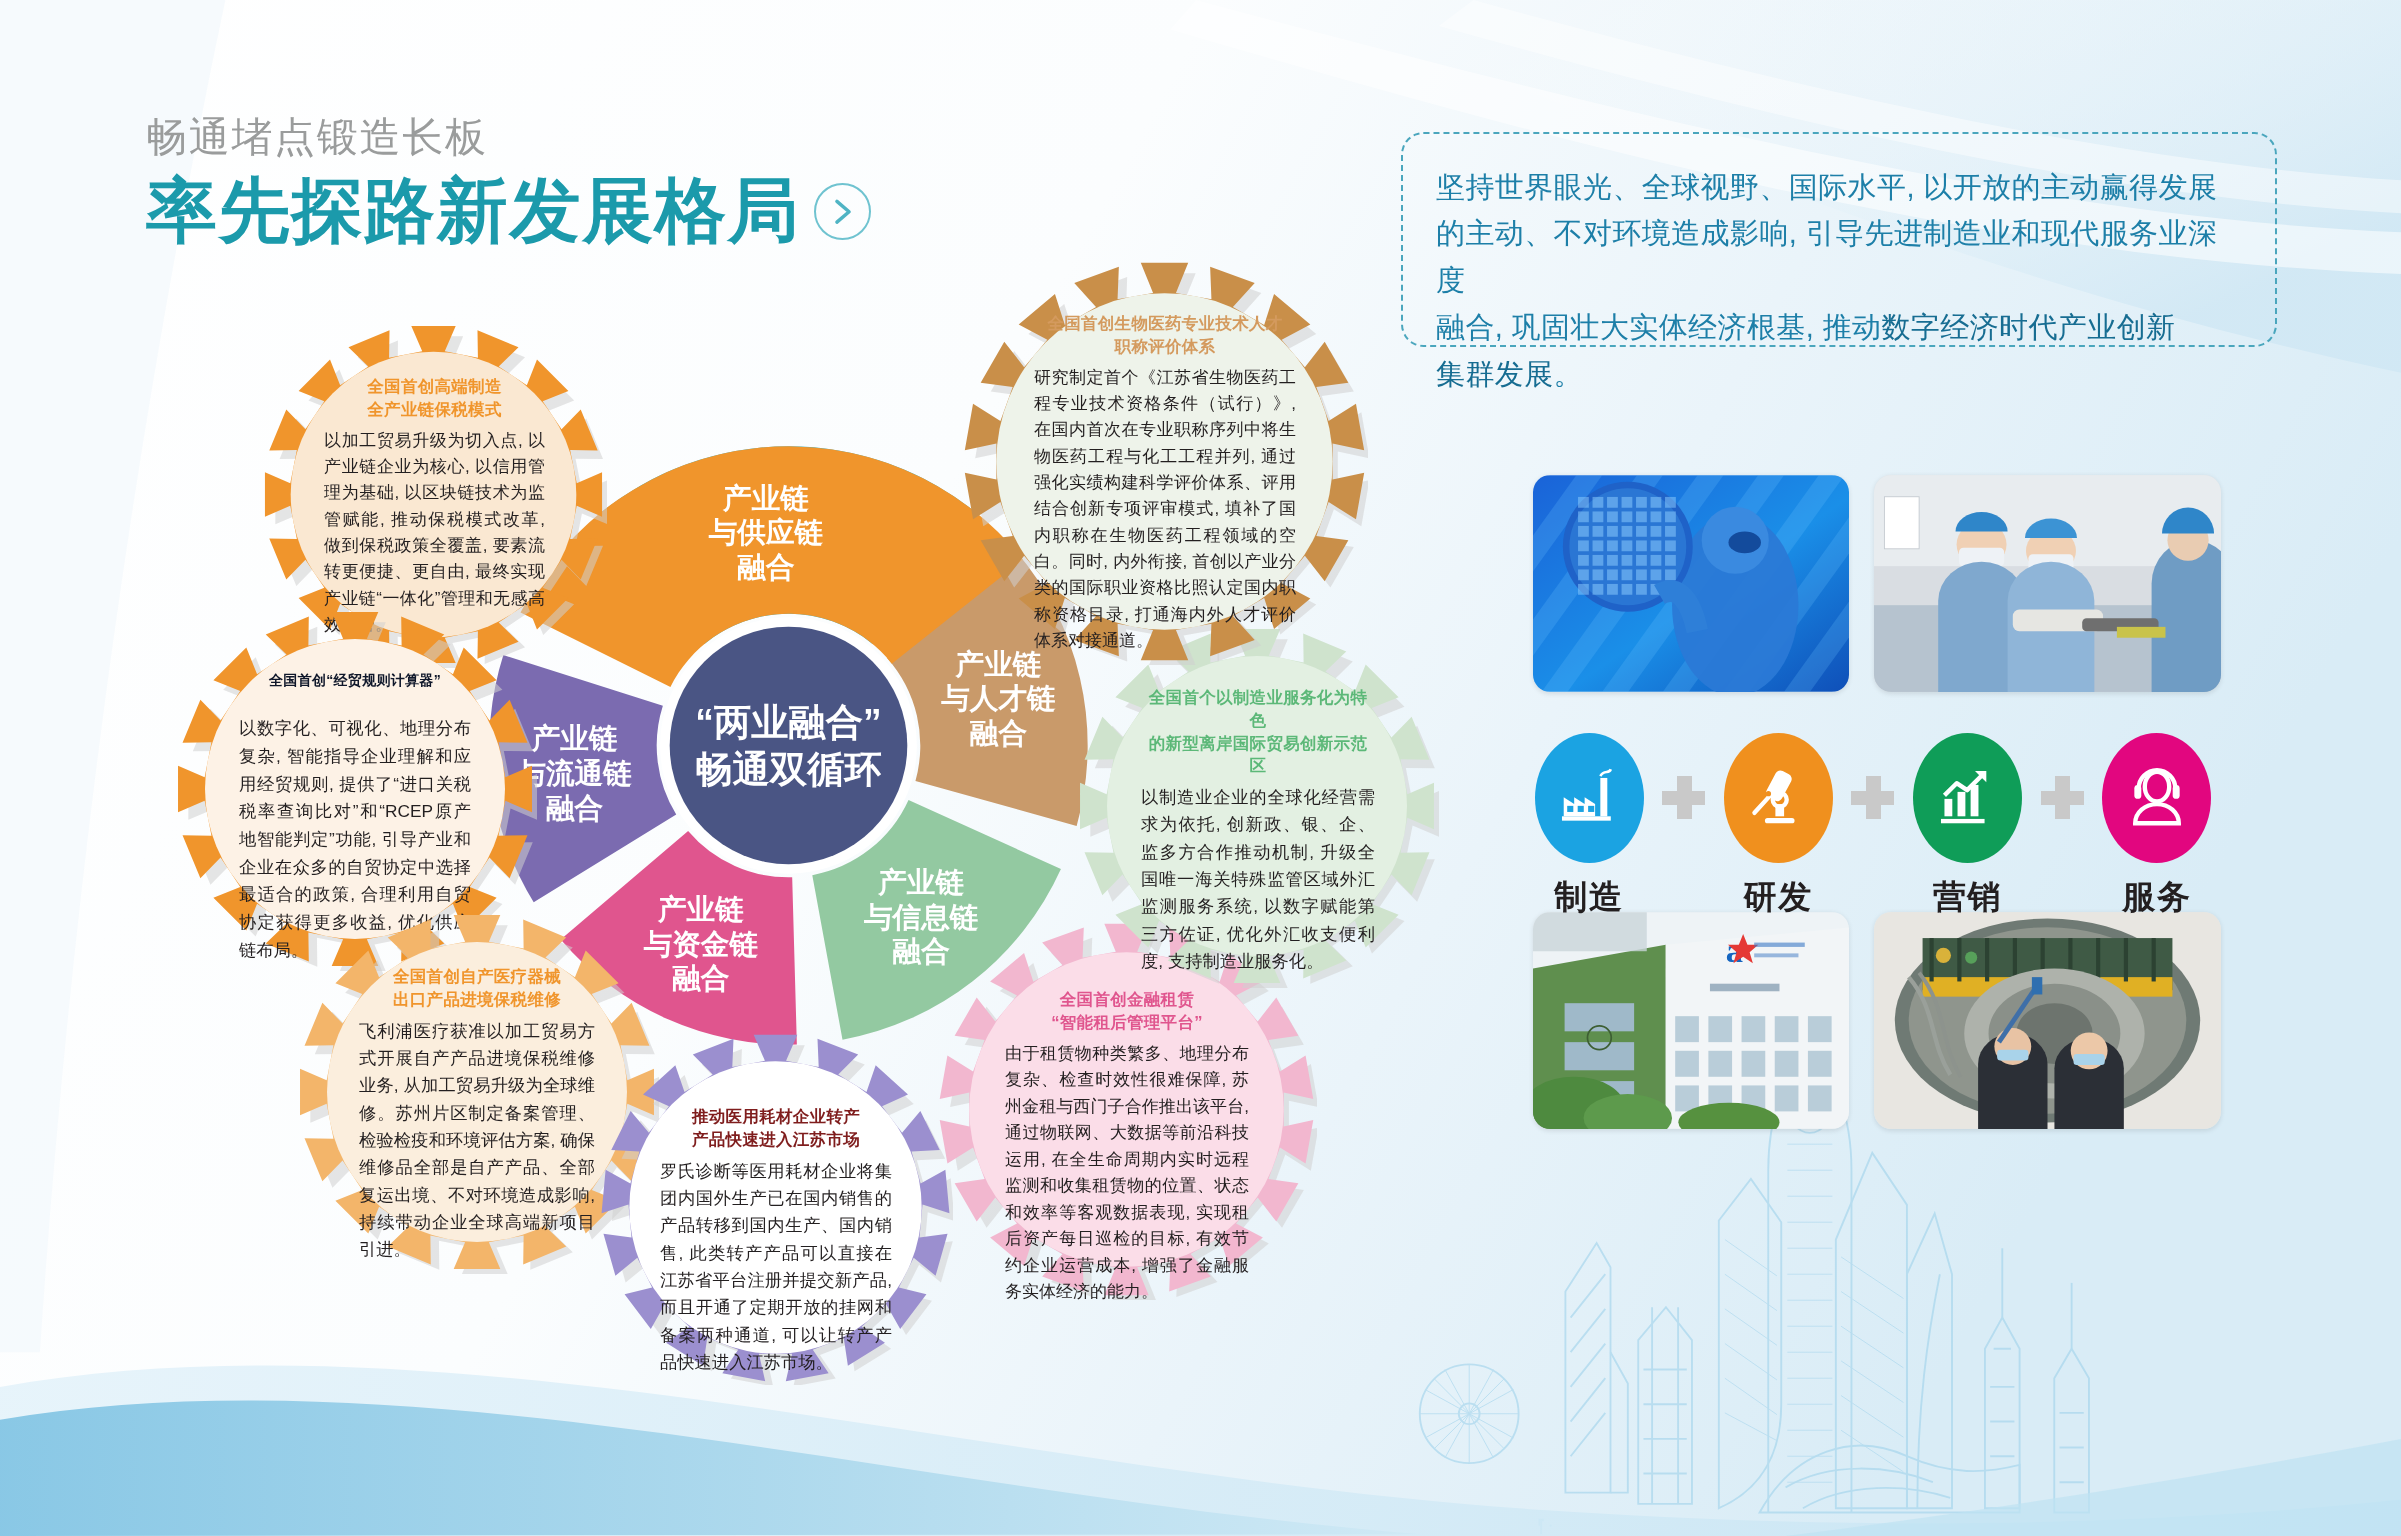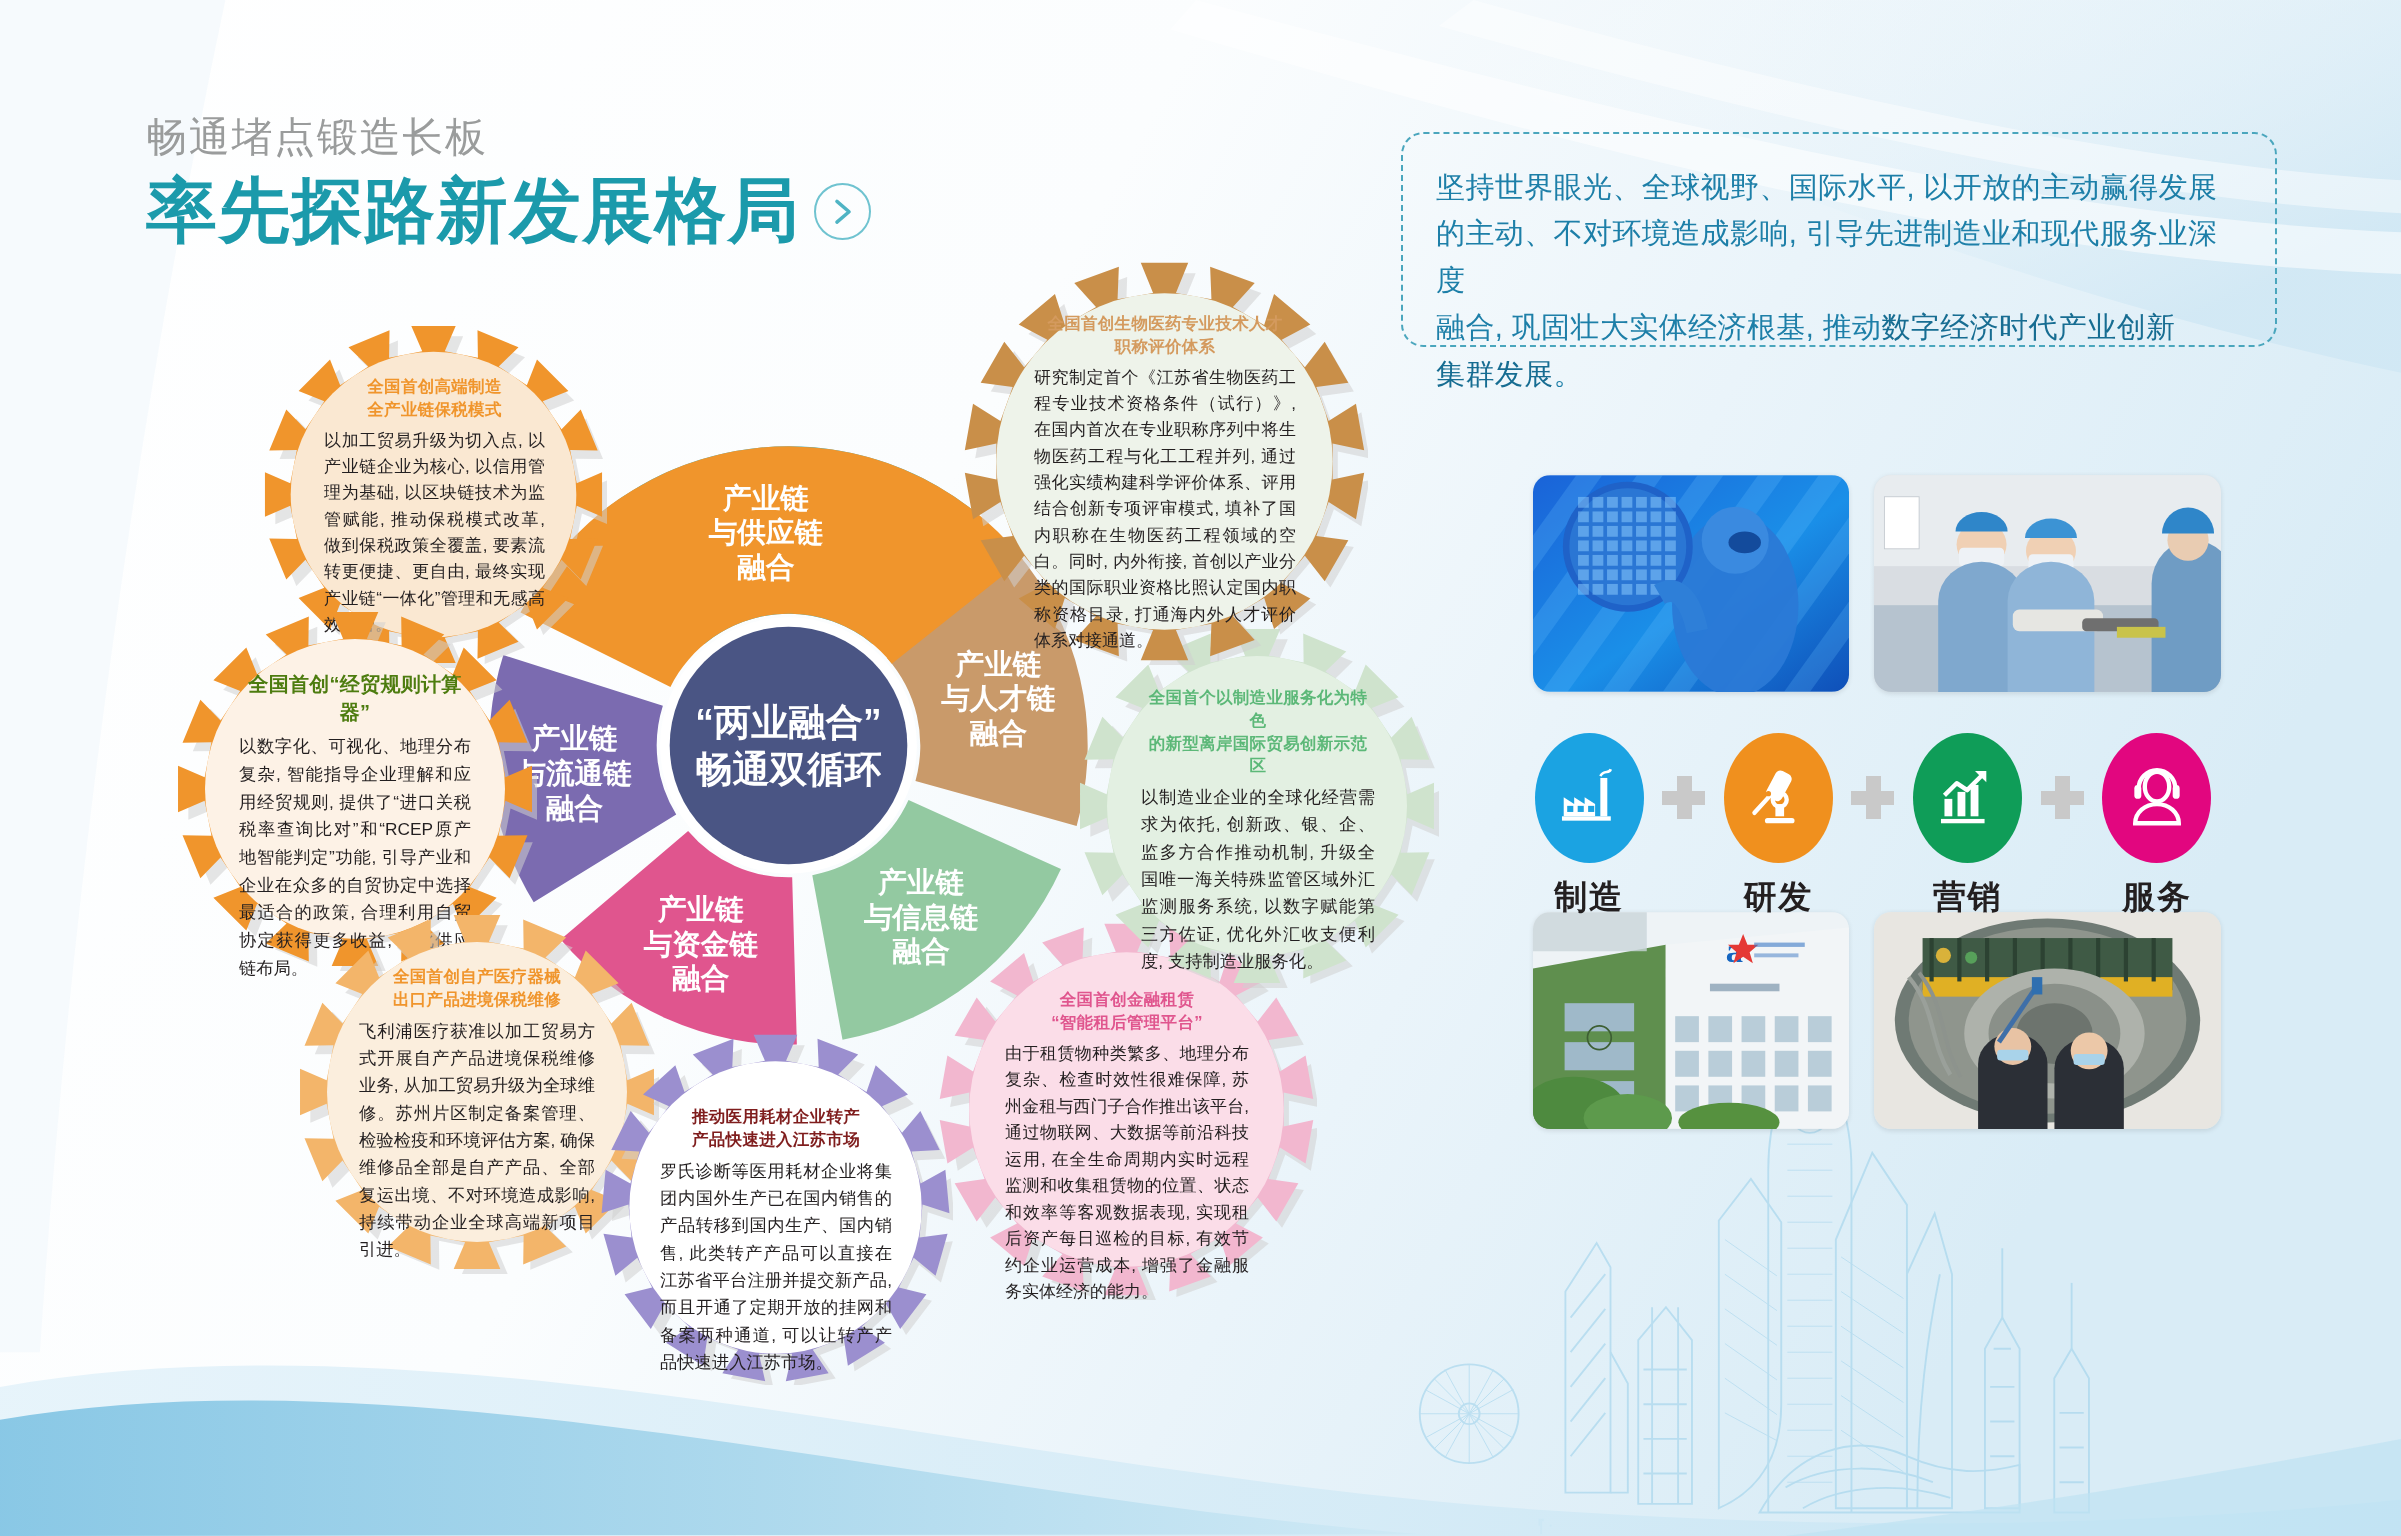--- a/index.html
+++ b/index.html
@@ -259,21 +259,21 @@
     </div>
   </div>
 
 <div class="gear" id="gear1" style="left:173px; top:607px; width:364px; height:364px;">
     <svg width="364" height="364" viewBox="0 0 420 420">
       <path d="M192.5,17.7L245.5,17.7L232.4,48.5L271.9,56.3L271.5,22.9L320.5,43.2L296.7,66.6L330.1,88.9L342.6,57.9L380.1,95.4L349.1,107.9L371.4,141.3L394.8,117.5L415.1,166.5L381.7,166.1L389.5,205.6L420.3,192.5L420.3,245.5L389.5,232.4L381.7,271.9L415.1,271.5L394.8,320.5L371.4,296.7L349.1,330.1L380.1,342.6L342.6,380.1L330.1,349.1L296.7,371.4L320.5,394.8L271.5,415.1L271.9,381.7L232.4,389.5L245.5,420.3L192.5,420.3L205.6,389.5L166.1,381.7L166.5,415.1L117.5,394.8L141.3,371.4L107.9,349.1L95.4,380.1L57.9,342.6L88.9,330.1L66.6,296.7L43.2,320.5L22.9,271.5L56.3,271.9L48.5,232.4L17.7,245.5L17.7,192.5L48.5,205.6L56.3,166.1L22.9,166.5L43.2,117.5L66.6,141.3L88.9,107.9L57.9,95.4L95.4,57.9L107.9,88.9L141.3,66.6L117.5,43.2L166.5,22.9L166.1,56.3L205.6,48.5Z" fill="#cfcfcf" opacity="0.55"></path>
       <path d="M183.1,5.8L236.9,5.8L223.7,36.5L263.8,44.4L263.3,11.0L313.0,31.6L289.0,54.9L323.0,77.6L335.4,46.6L373.4,84.6L342.4,97.0L365.1,131.0L388.4,107.0L409.0,156.7L375.6,156.2L383.5,196.3L414.2,183.1L414.2,236.9L383.5,223.7L375.6,263.8L409.0,263.3L388.4,313.0L365.1,289.0L342.4,323.0L373.4,335.4L335.4,373.4L323.0,342.4L289.0,365.1L313.0,388.4L263.3,409.0L263.8,375.6L223.7,383.5L236.9,414.2L183.1,414.2L196.3,383.5L156.2,375.6L156.7,409.0L107.0,388.4L131.0,365.1L97.0,342.4L84.6,373.4L46.6,335.4L77.6,323.0L54.9,289.0L31.6,313.0L11.0,263.3L44.4,263.8L36.5,223.7L5.8,236.9L5.8,183.1L36.5,196.3L44.4,156.2L11.0,156.7L31.6,107.0L54.9,131.0L77.6,97.0L46.6,84.6L84.6,46.6L97.0,77.6L131.0,54.9L107.0,31.6L156.7,11.0L156.2,44.4L196.3,36.5Z" fill="#f0952c"></path>
       <circle cx="210" cy="210" r="173.07" fill="#fdf2e6"></circle>
     </svg>
     <div class="content" style="left: 66px; top: 64px; width: 232px;">
-      <div class="g-title" style="color: #4d7c0f; font-size: 20px; margin-bottom: 7px;"><span>全国首创“经贸规则计算器”</span></div>
+      <div class="g-title" style="color: #0f172a; font-size: 14px; margin-bottom: 25px;"><span>全国首创“经贸规则计算器”</span></div>
       <div class="g-body" style="font-size: 17.3px; line-height: 1.6;">以数字化、可视化、地理分布复杂, 智能指导企业理解和应用经贸规则, 提供了“进口关税税率查询比对”和“RCEP原产地智能判定”功能, 引导产业和企业在众多的自贸协定中选择最适合的政策, 合理利用自贸协定获得更多收益, 优化供应链布局。</div>
     </div>
   </div>
 
 <div class="gear" id="gear2" style="left:295px; top:910px; width:364px; height:364px;">
     <svg width="364" height="364" viewBox="0 0 420 420">
       <path d="M192.5,17.7L245.5,17.7L232.4,48.5L271.9,56.3L271.5,22.9L320.5,43.2L296.7,66.6L330.1,88.9L342.6,57.9L380.1,95.4L349.1,107.9L371.4,141.3L394.8,117.5L415.1,166.5L381.7,166.1L389.5,205.6L420.3,192.5L420.3,245.5L389.5,232.4L381.7,271.9L415.1,271.5L394.8,320.5L371.4,296.7L349.1,330.1L380.1,342.6L342.6,380.1L330.1,349.1L296.7,371.4L320.5,394.8L271.5,415.1L271.9,381.7L232.4,389.5L245.5,420.3L192.5,420.3L205.6,389.5L166.1,381.7L166.5,415.1L117.5,394.8L141.3,371.4L107.9,349.1L95.4,380.1L57.9,342.6L88.9,330.1L66.6,296.7L43.2,320.5L22.9,271.5L56.3,271.9L48.5,232.4L17.7,245.5L17.7,192.5L48.5,205.6L56.3,166.1L22.9,166.5L43.2,117.5L66.6,141.3L88.9,107.9L57.9,95.4L95.4,57.9L107.9,88.9L141.3,66.6L117.5,43.2L166.5,22.9L166.1,56.3L205.6,48.5Z" fill="#cfcfcf" opacity="0.55"></path>
       <path d="M183.1,5.8L236.9,5.8L223.7,36.5L263.8,44.4L263.3,11.0L313.0,31.6L289.0,54.9L323.0,77.6L335.4,46.6L373.4,84.6L342.4,97.0L365.1,131.0L388.4,107.0L409.0,156.7L375.6,156.2L383.5,196.3L414.2,183.1L414.2,236.9L383.5,223.7L375.6,263.8L409.0,263.3L388.4,313.0L365.1,289.0L342.4,323.0L373.4,335.4L335.4,373.4L323.0,342.4L289.0,365.1L313.0,388.4L263.3,409.0L263.8,375.6L223.7,383.5L236.9,414.2L183.1,414.2L196.3,383.5L156.2,375.6L156.7,409.0L107.0,388.4L131.0,365.1L97.0,342.4L84.6,373.4L46.6,335.4L77.6,323.0L54.9,289.0L31.6,313.0L11.0,263.3L44.4,263.8L36.5,223.7L5.8,236.9L5.8,183.1L36.5,196.3L44.4,156.2L11.0,156.7L31.6,107.0L54.9,131.0L77.6,97.0L46.6,84.6L84.6,46.6L97.0,77.6L131.0,54.9L107.0,31.6L156.7,11.0L156.2,44.4L196.3,36.5Z" fill="#f3b56a"></path>
       <circle cx="210" cy="210" r="173.07" fill="#fbeedd"></circle>
     </svg>

